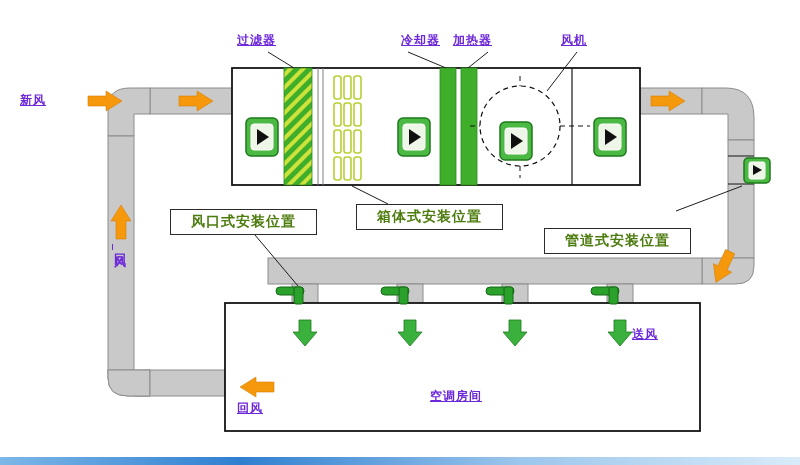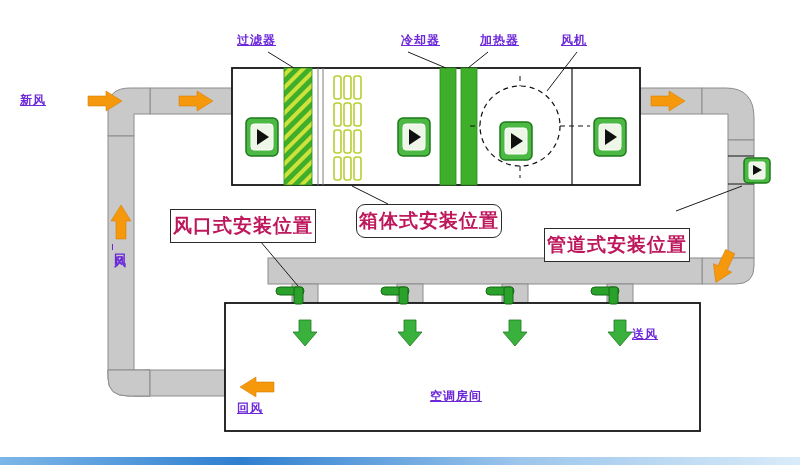--- a/index.html
+++ b/index.html
@@ -8,22 +8,22 @@
     font-family:"Liberation Sans","DejaVu Sans",sans-serif;
     overflow:hidden;
   }
   #stage{position:absolute;left:0;top:0;width:800px;height:465px;}
   svg{position:absolute;left:0;top:0;}
   .label{
     position:absolute;color:#6d28d9;font-size:12px;font-weight:700;
     white-space:nowrap;z-index:3;letter-spacing:1px;text-decoration:underline;
   }
   .label-box{
-    position:absolute;color:#be185d;font-size:19px;font-weight:600;
-    background:#fff;border:1px solid #2b2b2b;padding:3px 2px;
+    position:absolute;color:#4d7c0f;font-size:14px;font-weight:600;
+    background:#fff;border:1px solid #2b2b2b;padding:3px 20px;
     white-space:nowrap;z-index:3;letter-spacing:1px;
   }
   .vertical{
     writing-mode:vertical-rl;text-orientation:upright;letter-spacing:3px;
   }
   .duct{fill:#c9c9c9;stroke:#8c8c8c;stroke-width:1;}
   .box-outline{fill:#ffffff;stroke:#141414;stroke-width:1.8;}
   .leader{stroke:#1d1d1d;stroke-width:1;fill:none;}
   .orange-arrow{fill:#f5980b;stroke:#d97f06;stroke-width:0.6;}
   .green-arrow{fill:#39b13c;stroke:#1f7a1f;stroke-width:0.8;}
@@ -194,27 +194,27 @@
     <line class="leader" x1="577" y1="52" x2="547" y2="91"></line>
     <line class="leader" x1="255" y1="235" x2="298" y2="286"></line>
     <line class="leader" x1="388" y1="204" x2="352" y2="186"></line>
     <line class="leader" x1="676" y1="211" x2="742" y2="186"></line>
   </g>
 </svg>
 
 <div class="label" style="left:20px;top:92px;">新风</div>
 <div class="label" style="left:237px;top:32px;">过滤器</div>
 <div class="label" style="left:381px;top:32px;margin-left:20px;">冷却器</div>
-<div class="label" style="left:480px;top:32px;">加热器</div>
+<div class="label" style="left:453px;top:32px;">加热器</div>
 <div class="label" style="left:561px;top:32px;">风机</div>
 
 <div class="label vertical" style="left:111px;top:244px;">回风</div>
 
 <div class="label-box" style="left:170px;top:209px;">风口式安装位置</div>
-<div class="label-box" style="left:356px;top:204px;border-radius:9px;">箱体式安装位置</div>
+<div class="label-box" style="left:356px;top:204px;">箱体式安装位置</div>
 <div class="label-box" style="left:544px;top:228px;">管道式安装位置</div>
 
 <div class="label" style="left:588px;top:326px;margin-left:44px;">送风</div>
 <div class="label" style="left:430px;top:388px;">空调房间</div>
 <div class="label" style="left:237px;top:400px;">回风</div>
 
 <div id="footer-strip"></div>
 
 </div>
 

